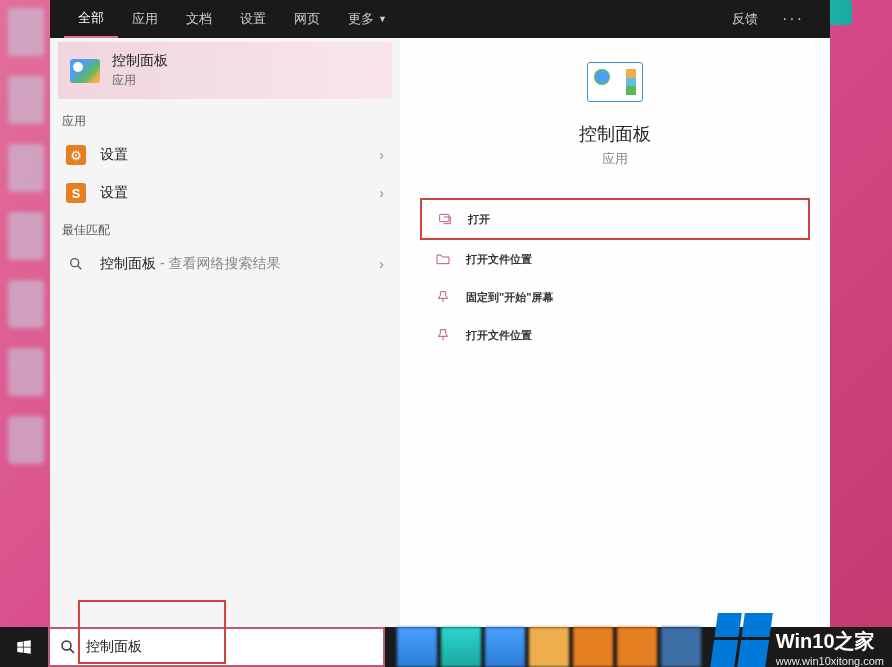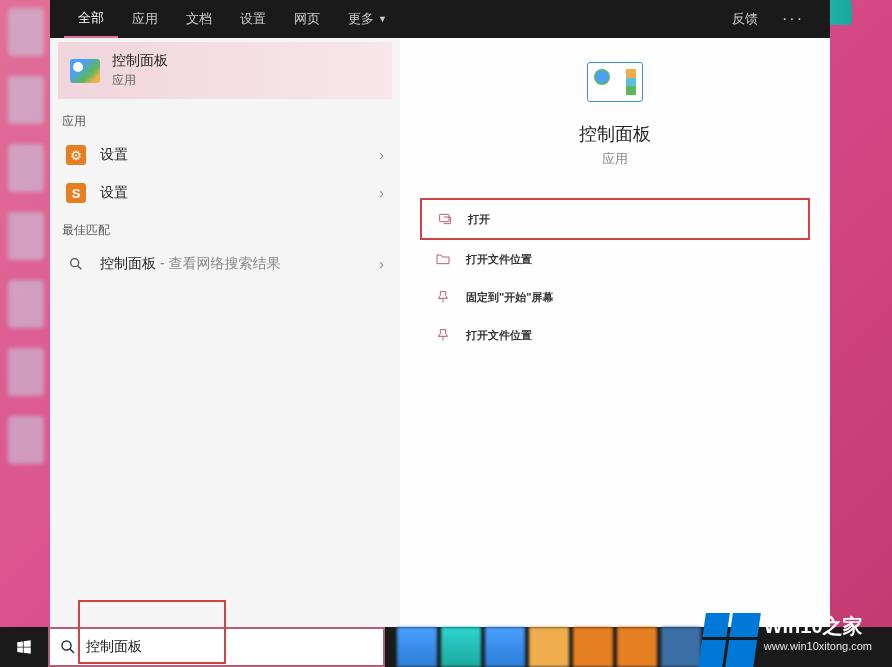--- a/index.html
+++ b/index.html
@@ -75,21 +75,21 @@
     
     .task-items { display: flex; margin-left: 12px; gap: 4px; }
     .task-item { width: 40px; height: 40px; display: flex; align-items:center; justify-content:center; filter: blur(1.5px); }
     .task-item.b1 { background: linear-gradient(#4a9eff,#2a7ed6); }
     .task-item.b2 { background: linear-gradient(#2dd4cf,#1aa89e); }
     .task-item.b3 { background: #f0ad4e; }
     .task-item.b4 { background: #e67e22; }
     .task-item.b5 { background: #3a6ea5; }
     
     
-    .watermark { position: absolute; right: 20px; bottom: 0; display: flex; align-items: flex-start; z-index: 100; }
+    .watermark { position: absolute; right: 8px; bottom: 0; display: flex; align-items: flex-end; z-index: 100; }
     .wm-logo { width: 54px; height: 54px; position: relative; margin-right: 8px; }
     .wm-logo-grid { position: absolute; display: grid; grid-template-columns: 24px 28px; grid-template-rows: 24px 28px; gap: 3px; transform: skewX(-8deg); }
     .wm-sq { background: #0078d7; }
     .wm-text { color: #fff; }
     .wm-title { font-size: 20px; font-weight: 600; }
     .wm-url { font-size: 11px; opacity: 0.9; }
   </style>
 </head>
 <body>
 

